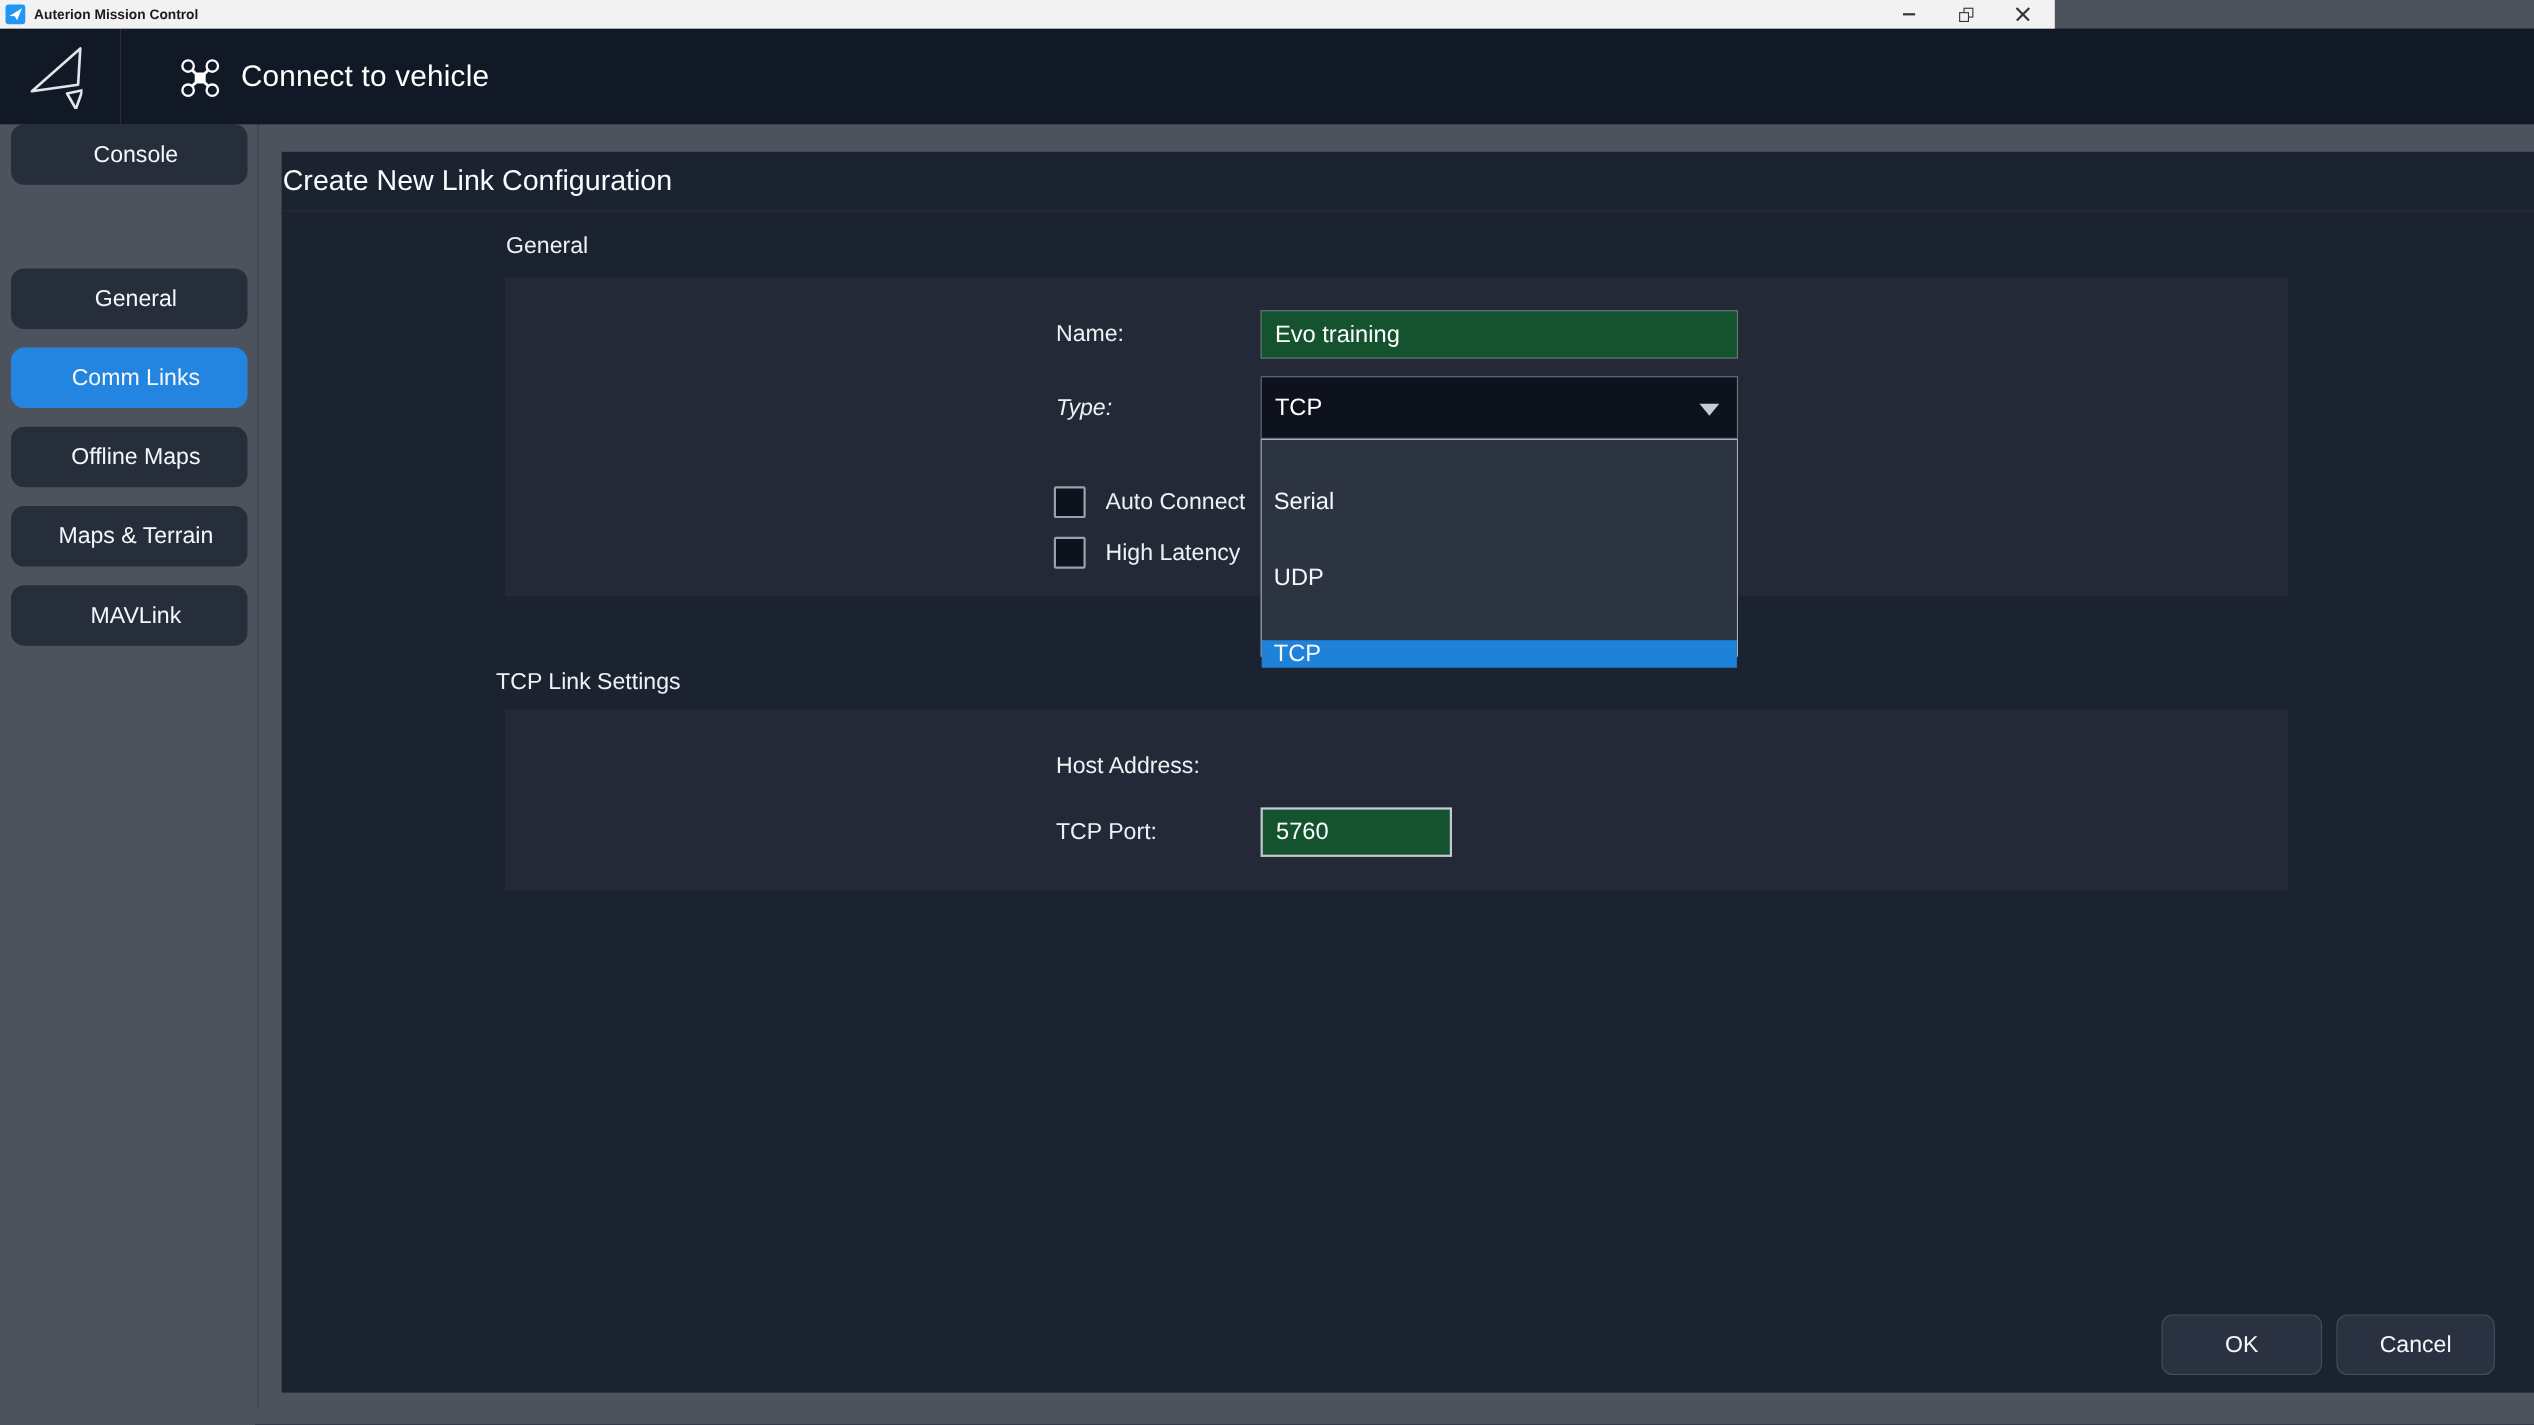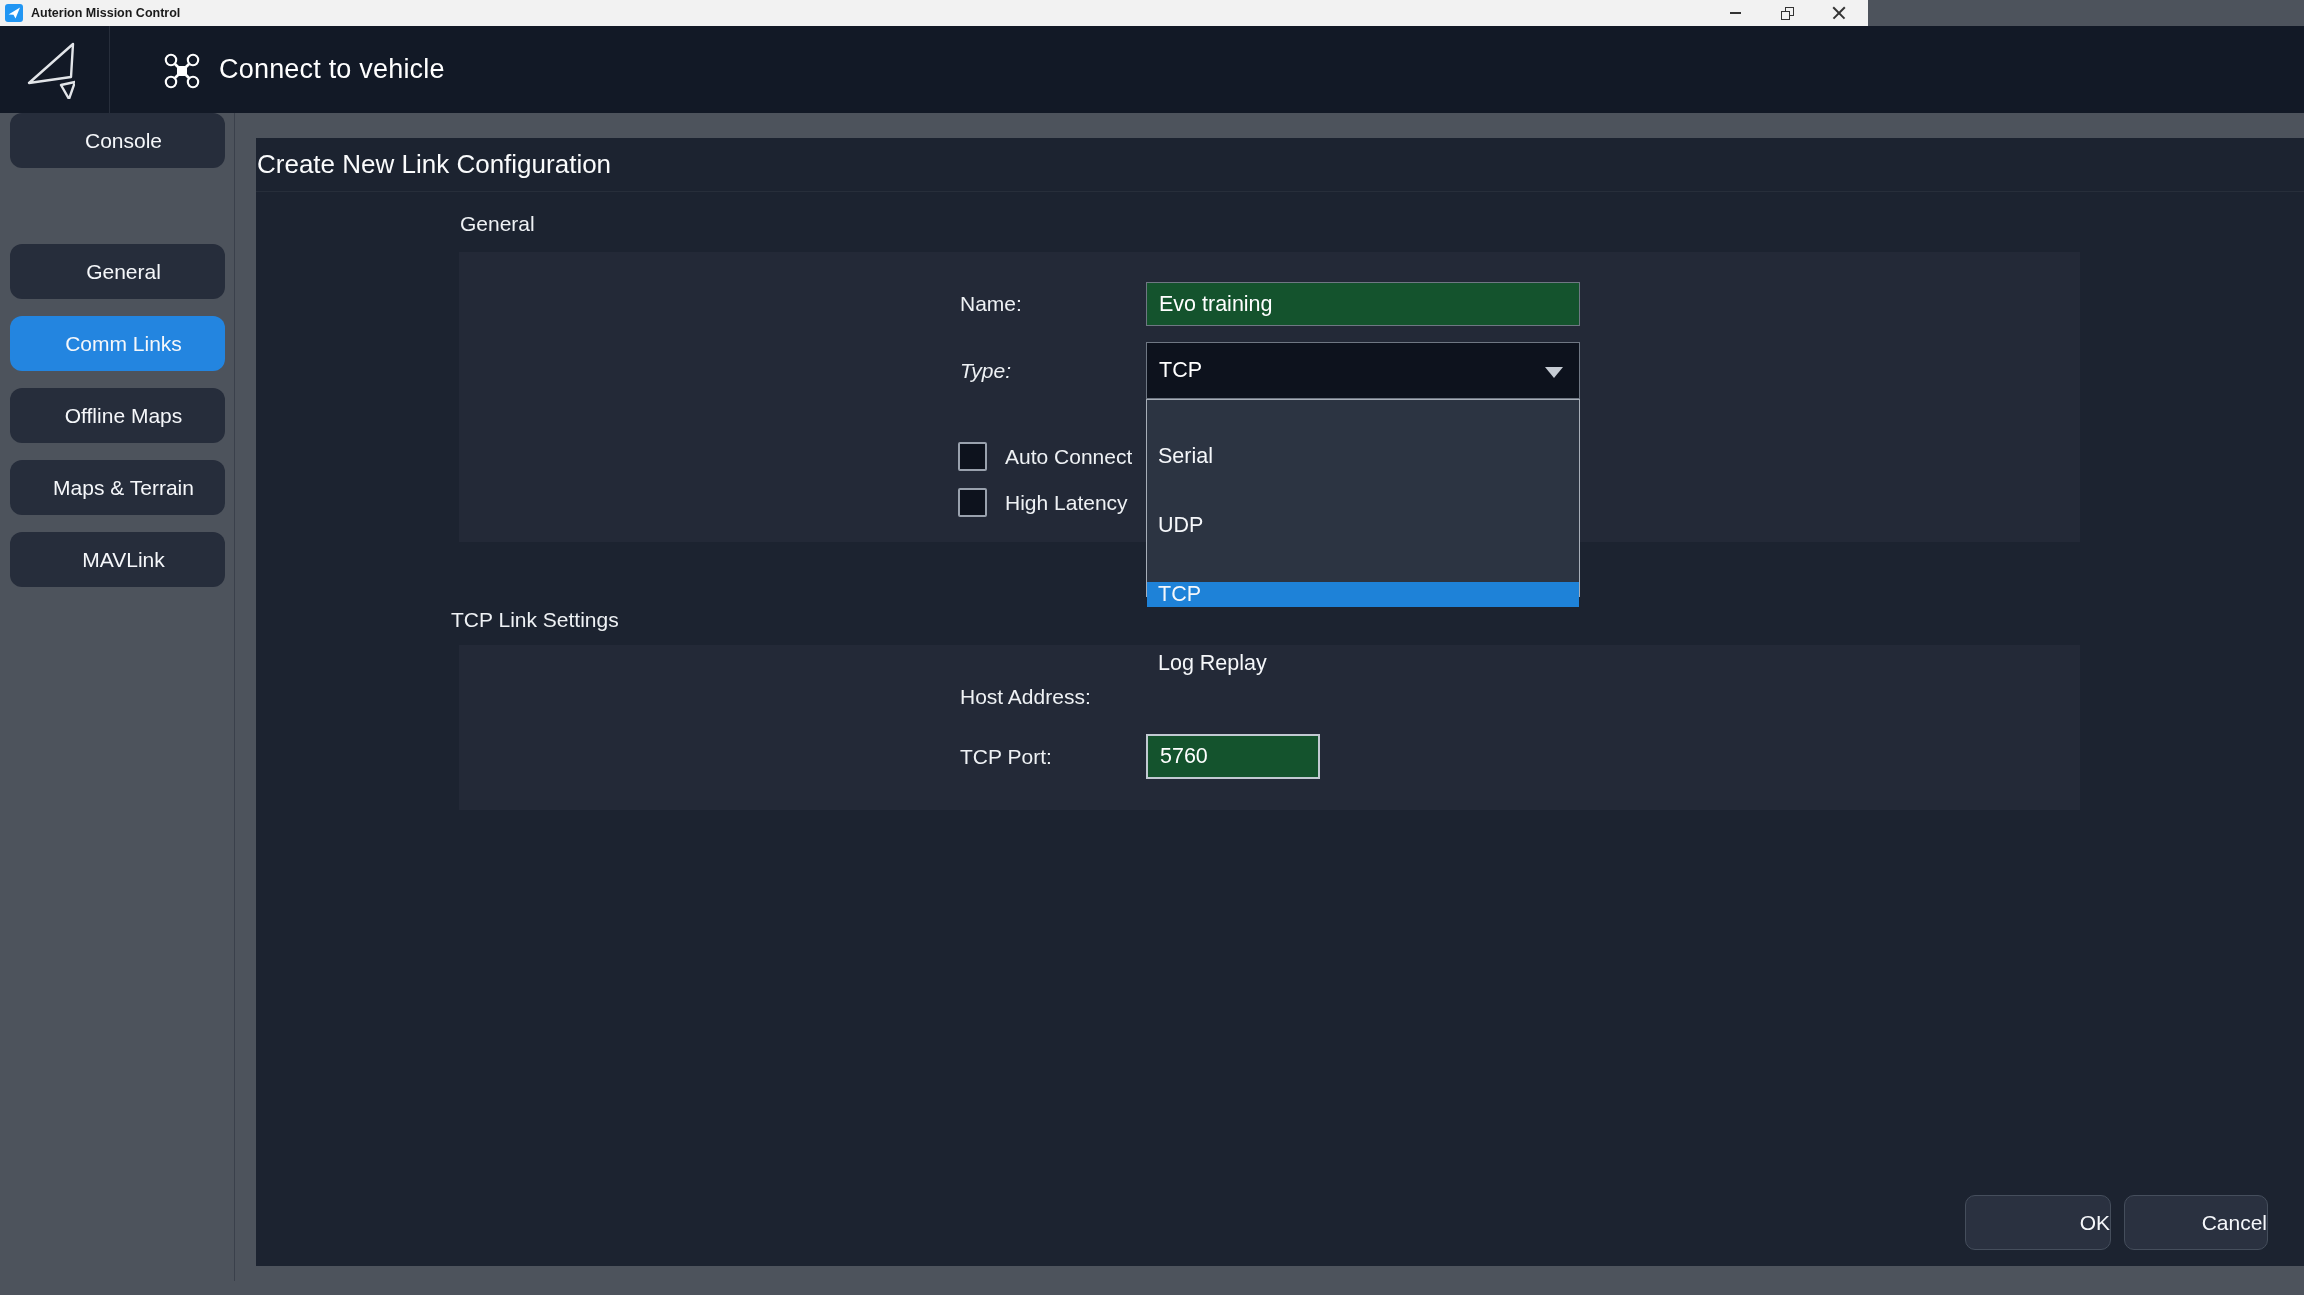--- a/index.html
+++ b/index.html
@@ -140,21 +140,21 @@
     position:absolute; left:749px; height:29px; line-height:29px;
     font-size:21px; color:#eef1f4; white-space:nowrap;
     max-width:141px; overflow:hidden; z-index:2;
   }
   .cb-label-auto { top:304px; }
   .cb-label-high { top:350px; }
 
   .dlg-btn {
     position:absolute; top:1057px; height:55px;
     background:#2a3140; border:1px solid #454e5c; border-radius:10px;
-    color:#f5f7fa; font-size:21px; text-align:right; line-height:53px;
+    color:#f5f7fa; font-size:21px; text-align:center; line-height:53px;
     cursor:default;
   }
   .btn-ok { left:1709px; width:146px; }
   .btn-cancel { left:1868px; width:144px; }
 </style>
 </head>
 <body>
 
 <div class="titlebar">
   <div class="app-icon">
@@ -231,21 +231,20 @@
 
   <div class="checkbox cb-auto"></div>
   <span class="cb-label cb-label-auto">Auto Connect</span>
   <div class="checkbox cb-high"></div>
   <span class="cb-label cb-label-high">High Latency</span>
 
   <div class="dropdown">
     <div class="dd-item">Serial</div>
     <div class="dd-item">UDP</div>
     <div class="dd-item selected">TCP</div>
-    <div class="dd-item">Log Replay</div>
   </div>
 
   <div class="section-label tcp-label">TCP Link Settings</div>
   <div class="panel tcp-panel"></div>
 
   <span class="field-label host-label">Host Address:</span>
 
   <span class="field-label port-label">TCP Port:</span>
   <input class="text-input port-input" value="5760" style="">
 

